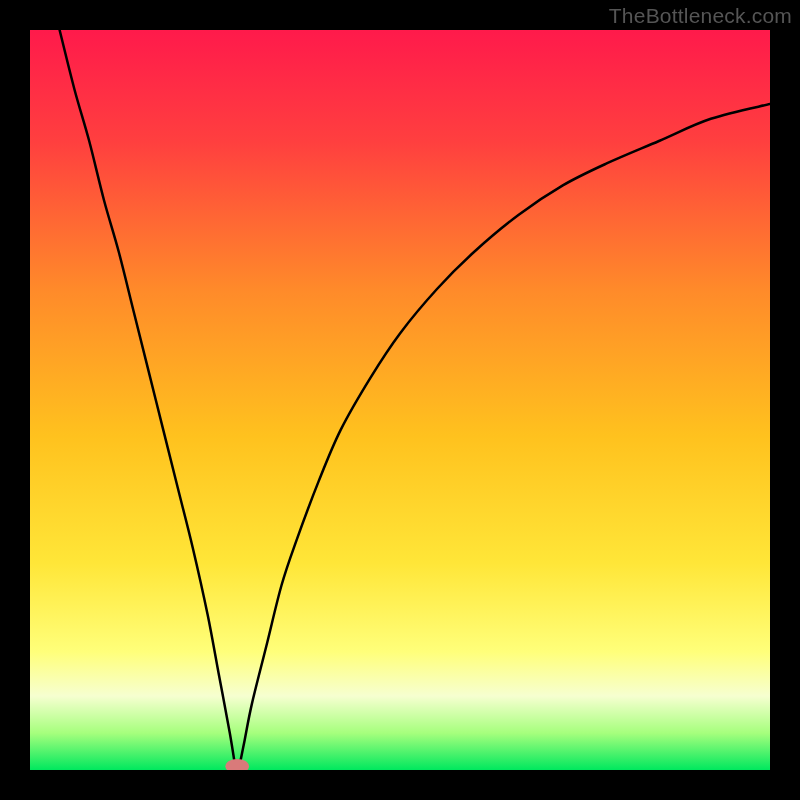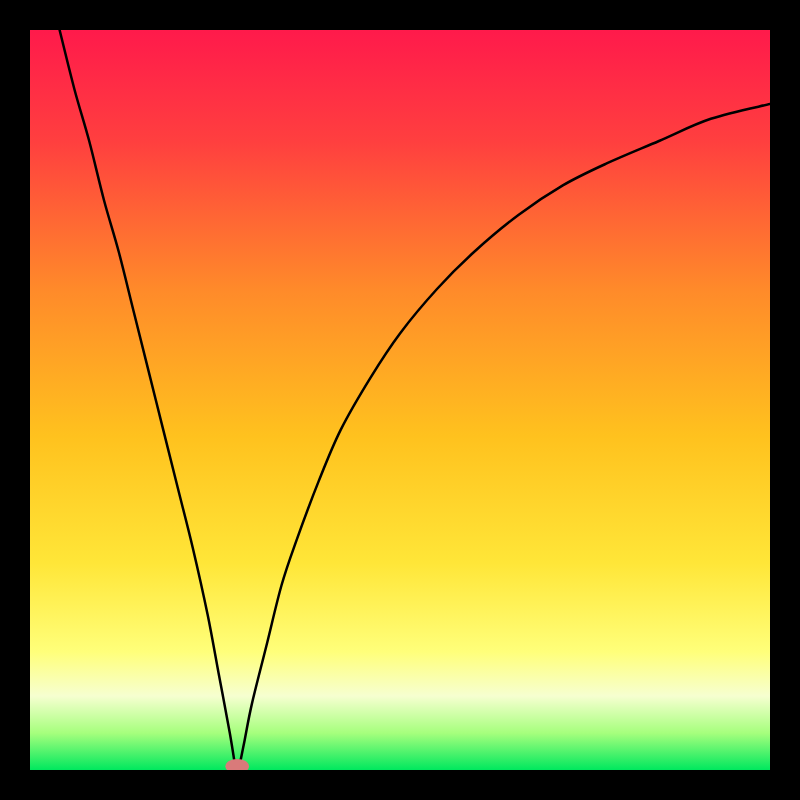--- a/index.html
+++ b/index.html
@@ -63,13 +63,14 @@
       <g id="curves">
           <path d="M 29.6 0 C 32.06666666666667 9.866666666666655, 39.46666666666667 40.69999999999993, 44.4 59.19999999999993 C 49.33333333333333 77.69999999999993, 54.266666666666666 92.5, 59.2 111 C 64.13333333333334 129.5, 69.06666666666666 151.69999999999993, 74 170.19999999999993 C 78.93333333333334 188.69999999999993, 83.86666666666666 203.5, 88.8 222 C 93.73333333333333 240.5, 98.66666666666667 261.46666666666664, 103.60000000000001 281.2 C 108.53333333333335 300.93333333333334, 113.46666666666667 320.66666666666663, 118.4 340.4 C 123.33333333333334 360.1333333333333, 128.26666666666665 379.8666666666666, 133.2 399.59999999999997 C 138.13333333333333 419.3333333333333, 143.06666666666666 439.06666666666666, 148 458.8 C 152.93333333333334 478.53333333333336, 157.86666666666667 497.0333333333333, 162.8 518 C 167.73333333333335 538.9666666666667, 173.28333333333333 563.6333333333333, 177.6 584.6 C 181.91666666666666 605.5666666666667, 185 624.0666666666666, 188.70000000000002 643.8 C 192.40000000000003 663.5333333333333, 196.96333333333334 686.9666666666667, 199.8 703 C 202.63666666666668 719.0333333333333, 204.73333333333335 733.8333333333334, 205.72000000000003 740" fill="none" stroke="#000000" stroke-width="2.5" stroke-linecap="round"></path>
           <path d="M 208.67999999999998 740 C 209.66666666666666 735.0666666666666, 212.38 721.5, 214.6 710.4 C 216.82 699.3, 218.3 689.4333333333333, 222 673.4 C 225.7 657.3666666666667, 231.86666666666667 633.9333333333334, 236.8 614.2 C 241.73333333333335 594.4666666666667, 246.66666666666669 572.2666666666667, 251.60000000000002 555 C 256.53333333333336 537.7333333333333, 260.2333333333333 527.8666666666667, 266.4 510.6 C 272.56666666666666 493.33333333333337, 281.20000000000005 469.9, 288.6 451.4 C 296 432.9, 302.1666666666667 416.8666666666666, 310.8 399.59999999999997 C 319.43333333333334 382.3333333333333, 330.53333333333336 363.83333333333326, 340.40000000000003 347.79999999999995 C 350.2666666666667 331.76666666666665, 358.9 318.20000000000005, 370 303.40000000000003 C 381.1 288.6, 394.66666666666674 272.56666666666666, 407.00000000000006 259 C 419.33333333333337 245.43333333333334, 430.43333333333334 234.33333333333334, 444 222 C 457.56666666666666 209.66666666666666, 473.6 196.1, 488.40000000000003 185 C 503.20000000000005 173.9, 518 164.0333333333333, 532.8 155.39999999999998 C 547.5999999999999 146.76666666666665, 561.1666666666667 140.60000000000005, 577.2 133.20000000000005 C 593.2333333333333 125.80000000000005, 611.7333333333333 118.40000000000002, 629 111 C 646.2666666666667 103.59999999999998, 662.3000000000001 94.96666666666663, 680.8000000000001 88.79999999999995 C 699.3000000000001 82.63333333333328, 730.1333333333333 76.46666666666665, 740 74" fill="none" stroke="#000000" stroke-width="2.5" stroke-linecap="round"></path>
         </g>
       <g id="marker">
           <ellipse cx="207.20000000000002" cy="736.3" rx="11.84" ry="7.4" fill="#d97a7a"></ellipse>
         </g>
     </svg>
   </div>
 
+  <div class="watermark">TheBottleneck.com</div>
 </div>
 
 </body></html>

